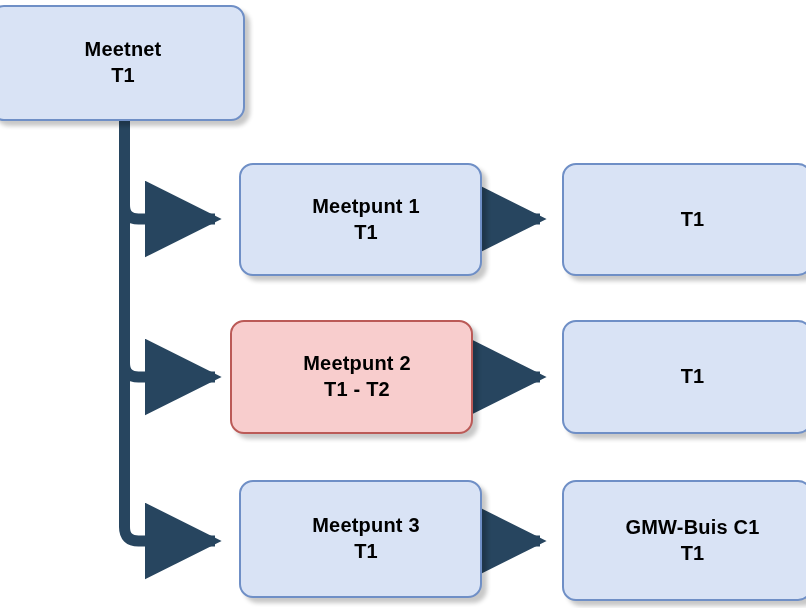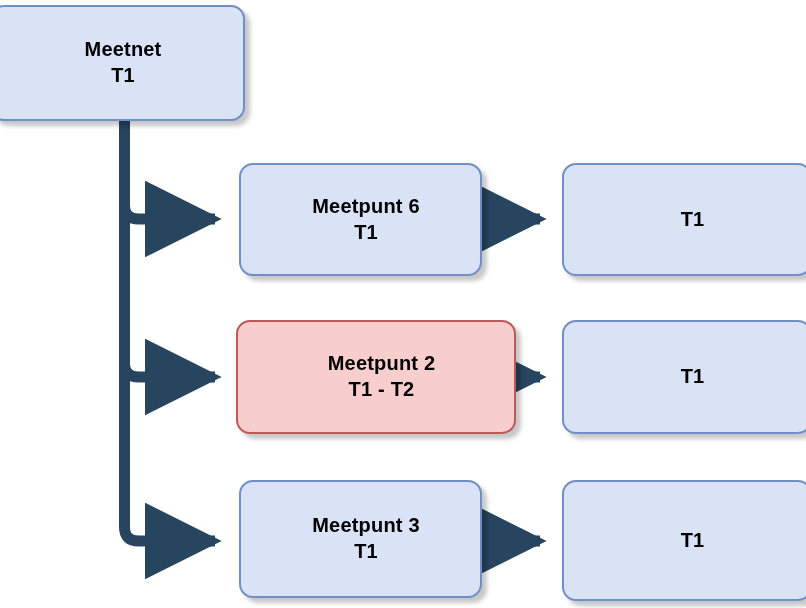--- a/index.html
+++ b/index.html
@@ -49,21 +49,21 @@
   }
   
   #node-meetnet {
     left: -10px;
     top: 5px;
     width: 255px;
     height: 116px;
     border-radius: 14px;
   }
   #node-mp1 { left: 239px; top: 163px;  width: 243px; height: 113px; }
-  #node-mp2 { left: 236px; top: 320px;  width: 280px; height: 114px; }
+  #node-mp2 { left: 230px; top: 320px;  width: 243px; height: 114px; }
   #node-mp3 { left: 239px; top: 480px;  width: 243px; height: 118px; }
   #node-gmw-a1 { left: 562px; top: 163px; width: 250px; height: 113px; }
   #node-gmw-b1 { left: 562px; top: 320px; width: 250px; height: 114px; }
   #node-gmw-c1 { left: 562px; top: 480px; width: 250px; height: 121px; }
 
   #edges {
     position: absolute;
     left: 0; top: 0;
     width: 806px;
     height: 608px;
@@ -102,21 +102,21 @@
       <path d="M484,541 L540,541" fill="none" stroke="#27455f" stroke-width="11" marker-end="url(#ah)"></path>
     </g>
   </svg>
 
   <div class="node blue" id="node-meetnet">
     <span class="line1">Meetnet</span>
     <span class="line2">T1</span>
   </div>
 
   <div class="node blue" id="node-mp1">
-    <span class="line1">Meetpunt 6</span>
+    <span class="line1">Meetpunt 1</span>
     <span class="line2">T1</span>
   </div>
 
   <div class="node pink" id="node-mp2">
     <span class="line1">Meetpunt 2</span>
     <span class="line2">T1 - T2</span>
   </div>
 
   <div class="node blue" id="node-mp3">
     <span class="line1">Meetpunt 3</span>
@@ -125,16 +125,17 @@
 
   <div class="node blue" id="node-gmw-a1">
     <span class="line2">T1</span>
   </div>
 
   <div class="node blue" id="node-gmw-b1">
     <span class="line2">T1</span>
   </div>
 
   <div class="node blue" id="node-gmw-c1">
+    <span class="line1">GMW-Buis C1</span>
     <span class="line2">T1</span>
   </div>
 
 </div>
 
 </body></html>

